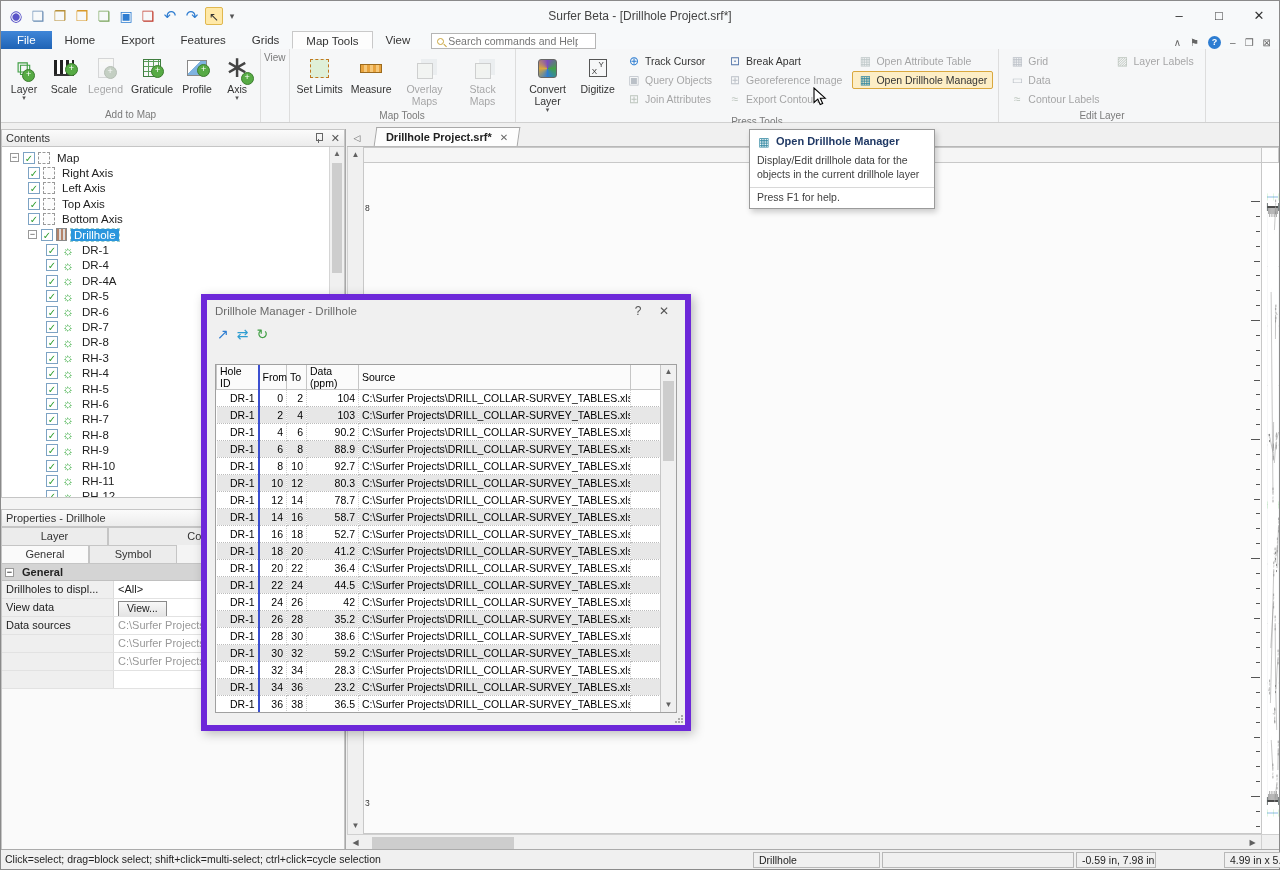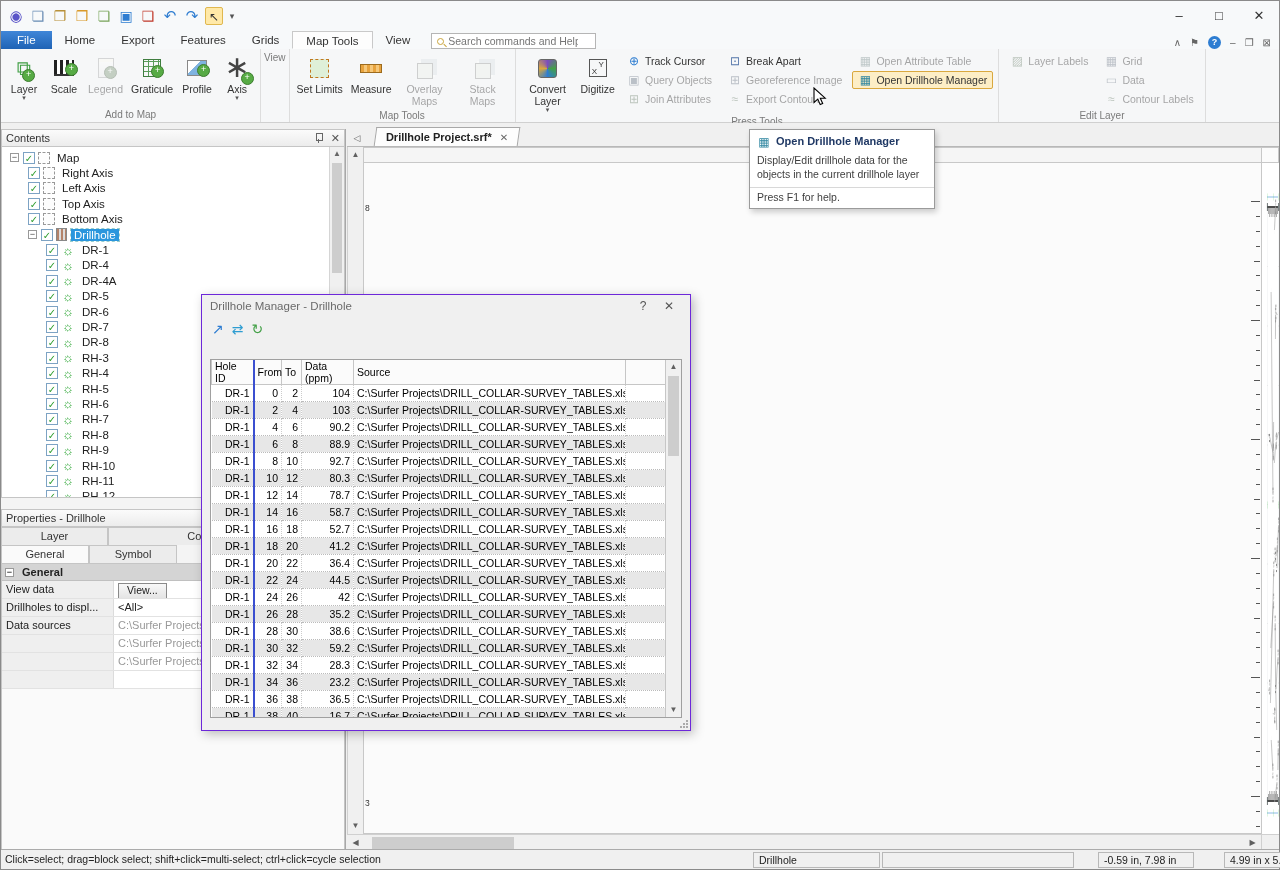--- a/index.html
+++ b/index.html
@@ -143,21 +143,21 @@
   #vscroll .arr { height:16px; line-height:16px; }
   #vscroll .arr.down { position:absolute; bottom:0; width:100%; }
   #vscroll .thumb { position:absolute; left:2px; right:2px; top:330px; height:170px; background:#cdcdcd; }
   #hscroll { position:absolute; left:0; right:0; bottom:0; height:17px; background:#f0f0f0; border-top:1px solid #d0d0d0; }
   #hscroll .arr { position:absolute; width:17px; height:16px; line-height:16px; }
   #hscroll .arr.right { right:18px; }
   #hscroll .thumb { position:absolute; left:25px; width:142px; top:2px; height:12px; background:#cdcdcd; }
   #hscroll .hcorner { position:absolute; right:0; width:18px; height:16px; background:#f0f0f0; border-left:1px solid #d0d0d0; }
 
   
-  #dialog { position:absolute; left:200px; top:293px; width:490px; height:437px; background:#f0f0f0; border:1px solid #6d28d9; box-shadow:3px 3px 10px rgba(0,0,0,.25); }
+  #dialog { position:absolute; left:200px; top:293px; width:490px; height:437px; background:#f0f0f0; border:6px solid #6d28d9; box-shadow:3px 3px 10px rgba(0,0,0,.25); }
   #dlg-title { height:22px; display:flex; align-items:center; padding:0 8px; font-size:11.5px; color:#6a6a6a; }
   #dlg-title .spacer { flex:1; }
   #dlg-title .dbtn { width:26px; text-align:center; color:#555; font-size:12px; }
   #dlg-toolbar { height:24px; display:flex; align-items:center; gap:8px; padding:0 10px; }
   .dtool { font-size:14px; }
   .dtool.popout-icon { color:#2e7dd1; }
   .dtool.sync-icon { color:#2e9dd1; }
   .dtool.reload-icon { color:#43a047; }
   #dlg-tabs { display:flex; padding-left:8px; height:18px; }
   .dtab { border:1px solid #a8a8a8; border-bottom:0; background:#ececec; font-size:11px; padding:0 8px; line-height:17px; color:#222; }
@@ -201,20 +201,21 @@
         <span class="qicon new-template-icon">❐</span>
         <span class="qicon open-icon">❒</span>
         <span class="qicon import-icon">❏</span>
         <span class="qicon save-icon">▣</span>
         <span class="qicon export-icon">❏</span>
         <span class="qicon undo-icon">↶</span>
         <span class="qicon redo-icon">↷</span>
         <span class="qicon select-tool">↖</span>
         <span class="qicon qat-more">▾</span>
       </div>
+    <div id="win-title">Surfer Beta - [Drillhole Project.srf*]</div>
     <div id="win-controls">
         <span class="wbtn">–</span>
         <span class="wbtn">□</span>
         <span class="wbtn">✕</span>
       </div>
   </div>
 
   <div id="tabrow">
     <div id="rtabs" style="display:flex;align-items:flex-end;">
         <div class="rtab file">File</div>
@@ -369,36 +370,36 @@
                 <span>Open Drillhole Manager</span>
               </div>
             </div>
           </div>
           <div class="rib-glabel">Press Tools</div>
         </div>
         <div class="rib-group">
           <div class="rib-body">
             <div class="rib-col">
               <div class="rbtn-small dis">
-                <span class="sicon si-laylab"></span>
-                <span>Layer Labels</span>
-              </div>
-            </div>
-            <div class="rib-col">
-              <div class="rbtn-small dis">
                 <span class="sicon si-grid"></span>
                 <span>Grid</span>
               </div>
               <div class="rbtn-small dis">
                 <span class="sicon si-data"></span>
                 <span>Data</span>
               </div>
               <div class="rbtn-small dis">
                 <span class="sicon si-contlab"></span>
                 <span>Contour Labels</span>
+              </div>
+            </div>
+            <div class="rib-col">
+              <div class="rbtn-small dis">
+                <span class="sicon si-laylab"></span>
+                <span>Layer Labels</span>
               </div>
             </div>
           </div>
           <div class="rib-glabel">Edit Layer</div>
         </div>
         <div style="flex: 1 1 0%;"></div>
       </div>
     </div>
 
   <div id="main">
@@ -548,26 +549,26 @@
             <div class="ptab active" style="width: 88px;">General</div>
             <div class="ptab" style="width: 88px;">Symbol</div>
           </div>
         <div id="props-grid">
           <div class="pgroup">
             <span class="texp">−</span>
             <span>General</span>
           </div>
           <div id="prop-rows">
               <div class="prow">
+                <div class="pl">Drillholes to displ...</div>
+                <div class="pv">&lt;All&gt;</div>
+              </div>
+              <div class="prow">
                 <div class="pl">View data</div>
                 <div class="pv"><span class="pbtn">View...</span></div>
-              </div>
-              <div class="prow">
-                <div class="pl">Drillholes to displ...</div>
-                <div class="pv">&lt;All&gt;</div>
               </div>
               <div class="prow">
                 <div class="pl">Data sources</div>
                 <div class="pv path">C:\Surfer Projects\DR</div>
               </div>
               <div class="prow">
                 <div class="pl"></div>
                 <div class="pv path">C:\Surfer Projects\DR</div>
               </div>
               <div class="prow">
@@ -1197,21 +1198,21 @@
       <span class="tt-title">Open Drillhole Manager</span>
     </div>
     <div class="tt-body">Display/Edit drillhole data for the objects in the current drillhole layer</div>
     <div class="tt-foot">Press F1 for help.</div>
   </div>
 
   <div id="statusbar">
     <span id="status-hint">Click=select; drag=block select; shift+click=multi-select; ctrl+click=cycle selection</span>
     <span class="seg" style="left:752px;width:127px;">Drillhole</span>
     <span class="seg" style="left:881px;width:192px;"></span>
-    <span class="seg" style="left:1097px;width:96px;">-0.59 in, 7.98 in</span>
+    <span class="seg" style="left:1075px;width:80px;">-0.59 in, 7.98 in</span>
     <span class="seg" style="left:1175px;width:94px;margin-left:48px;">4.99 in x 5.00 in</span>
   </div>
 
   <svg id="cursor" width="16" height="19">
     <path d="M1,1 L1,15.5 L4.8,12.2 L7.2,17.6 L9.7,16.4 L7.3,11.2 L12.2,11.2 Z" fill="#fff" stroke="#000" stroke-width="1.1"></path>
   </svg>
 
 </div>
 
 </body></html>

